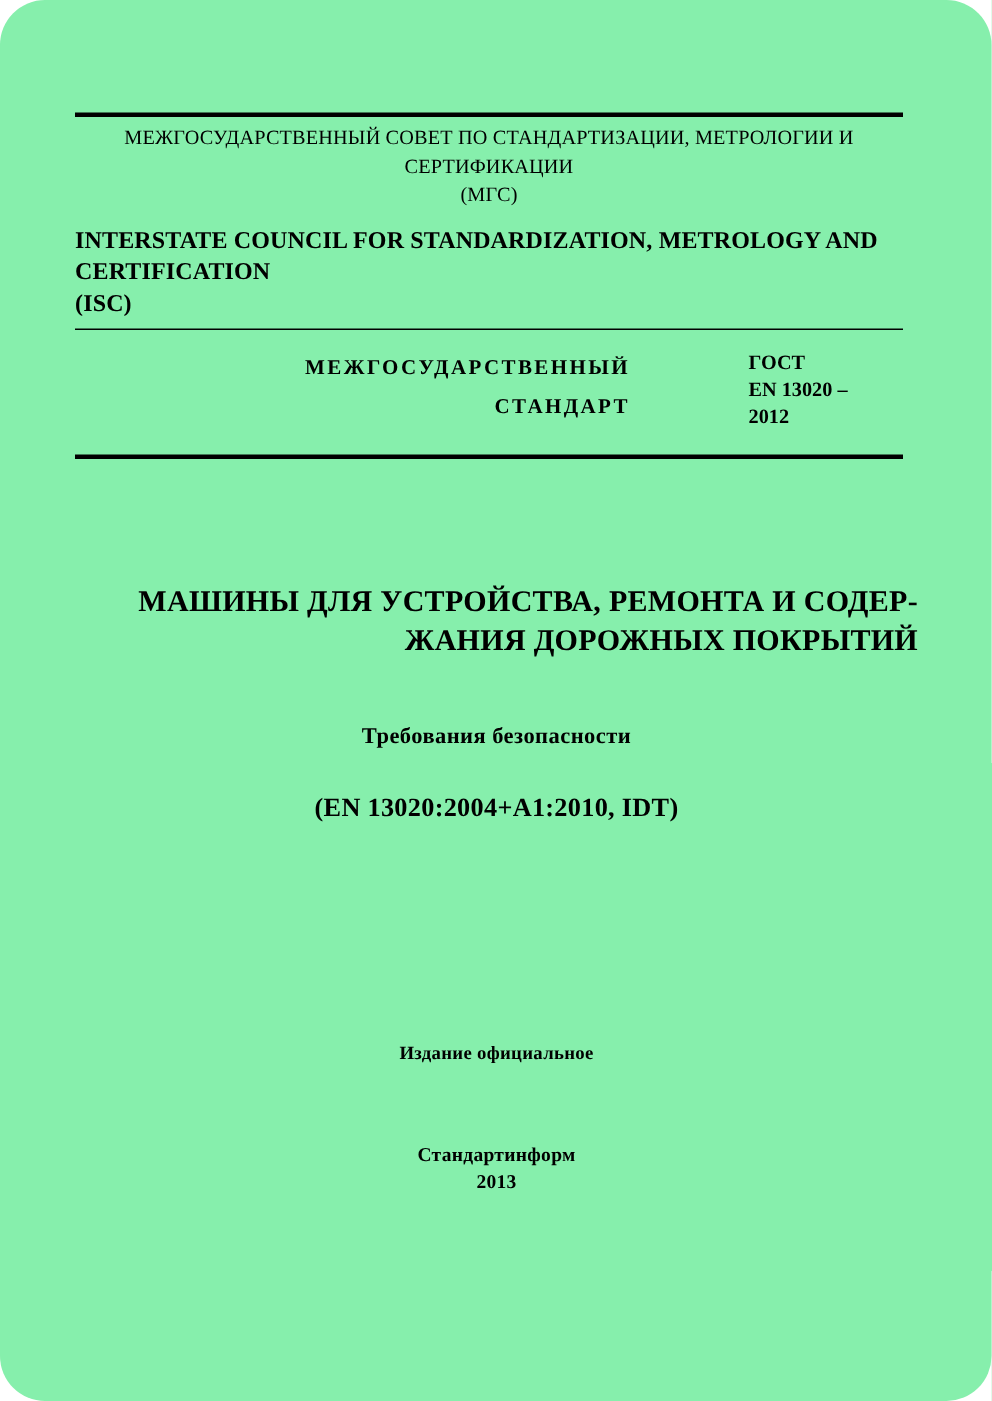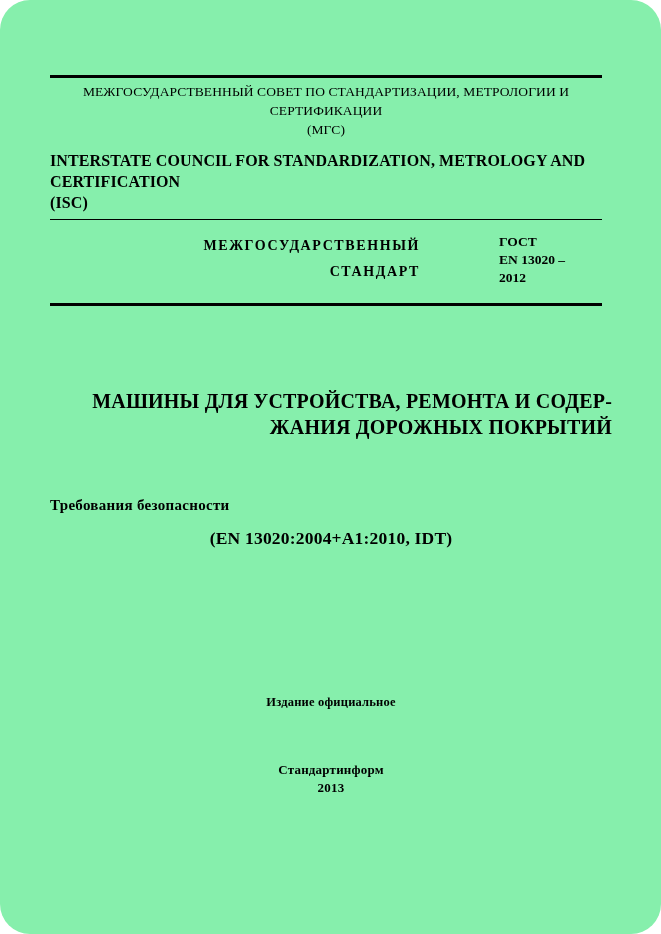--- a/index.html
+++ b/index.html
@@ -131,25 +131,24 @@
   .doc-title .line {
     display: block;
     white-space: nowrap;
   }
 
   .doc-subtitle {
     position: absolute;
     left: 50px;
     top: 483px;
     width: 562px;
-    text-align: left;
+    text-align: center;
     font-size: 15px;
     font-weight: bold;
     letter-spacing: 0.3px;
-    margin-top: 14px;
   }
 
   .doc-equivalence {
     position: absolute;
     left: 50px;
     top: 528px;
     width: 562px;
     text-align: center;
     font-size: 17.5px;
     font-weight: bold;

